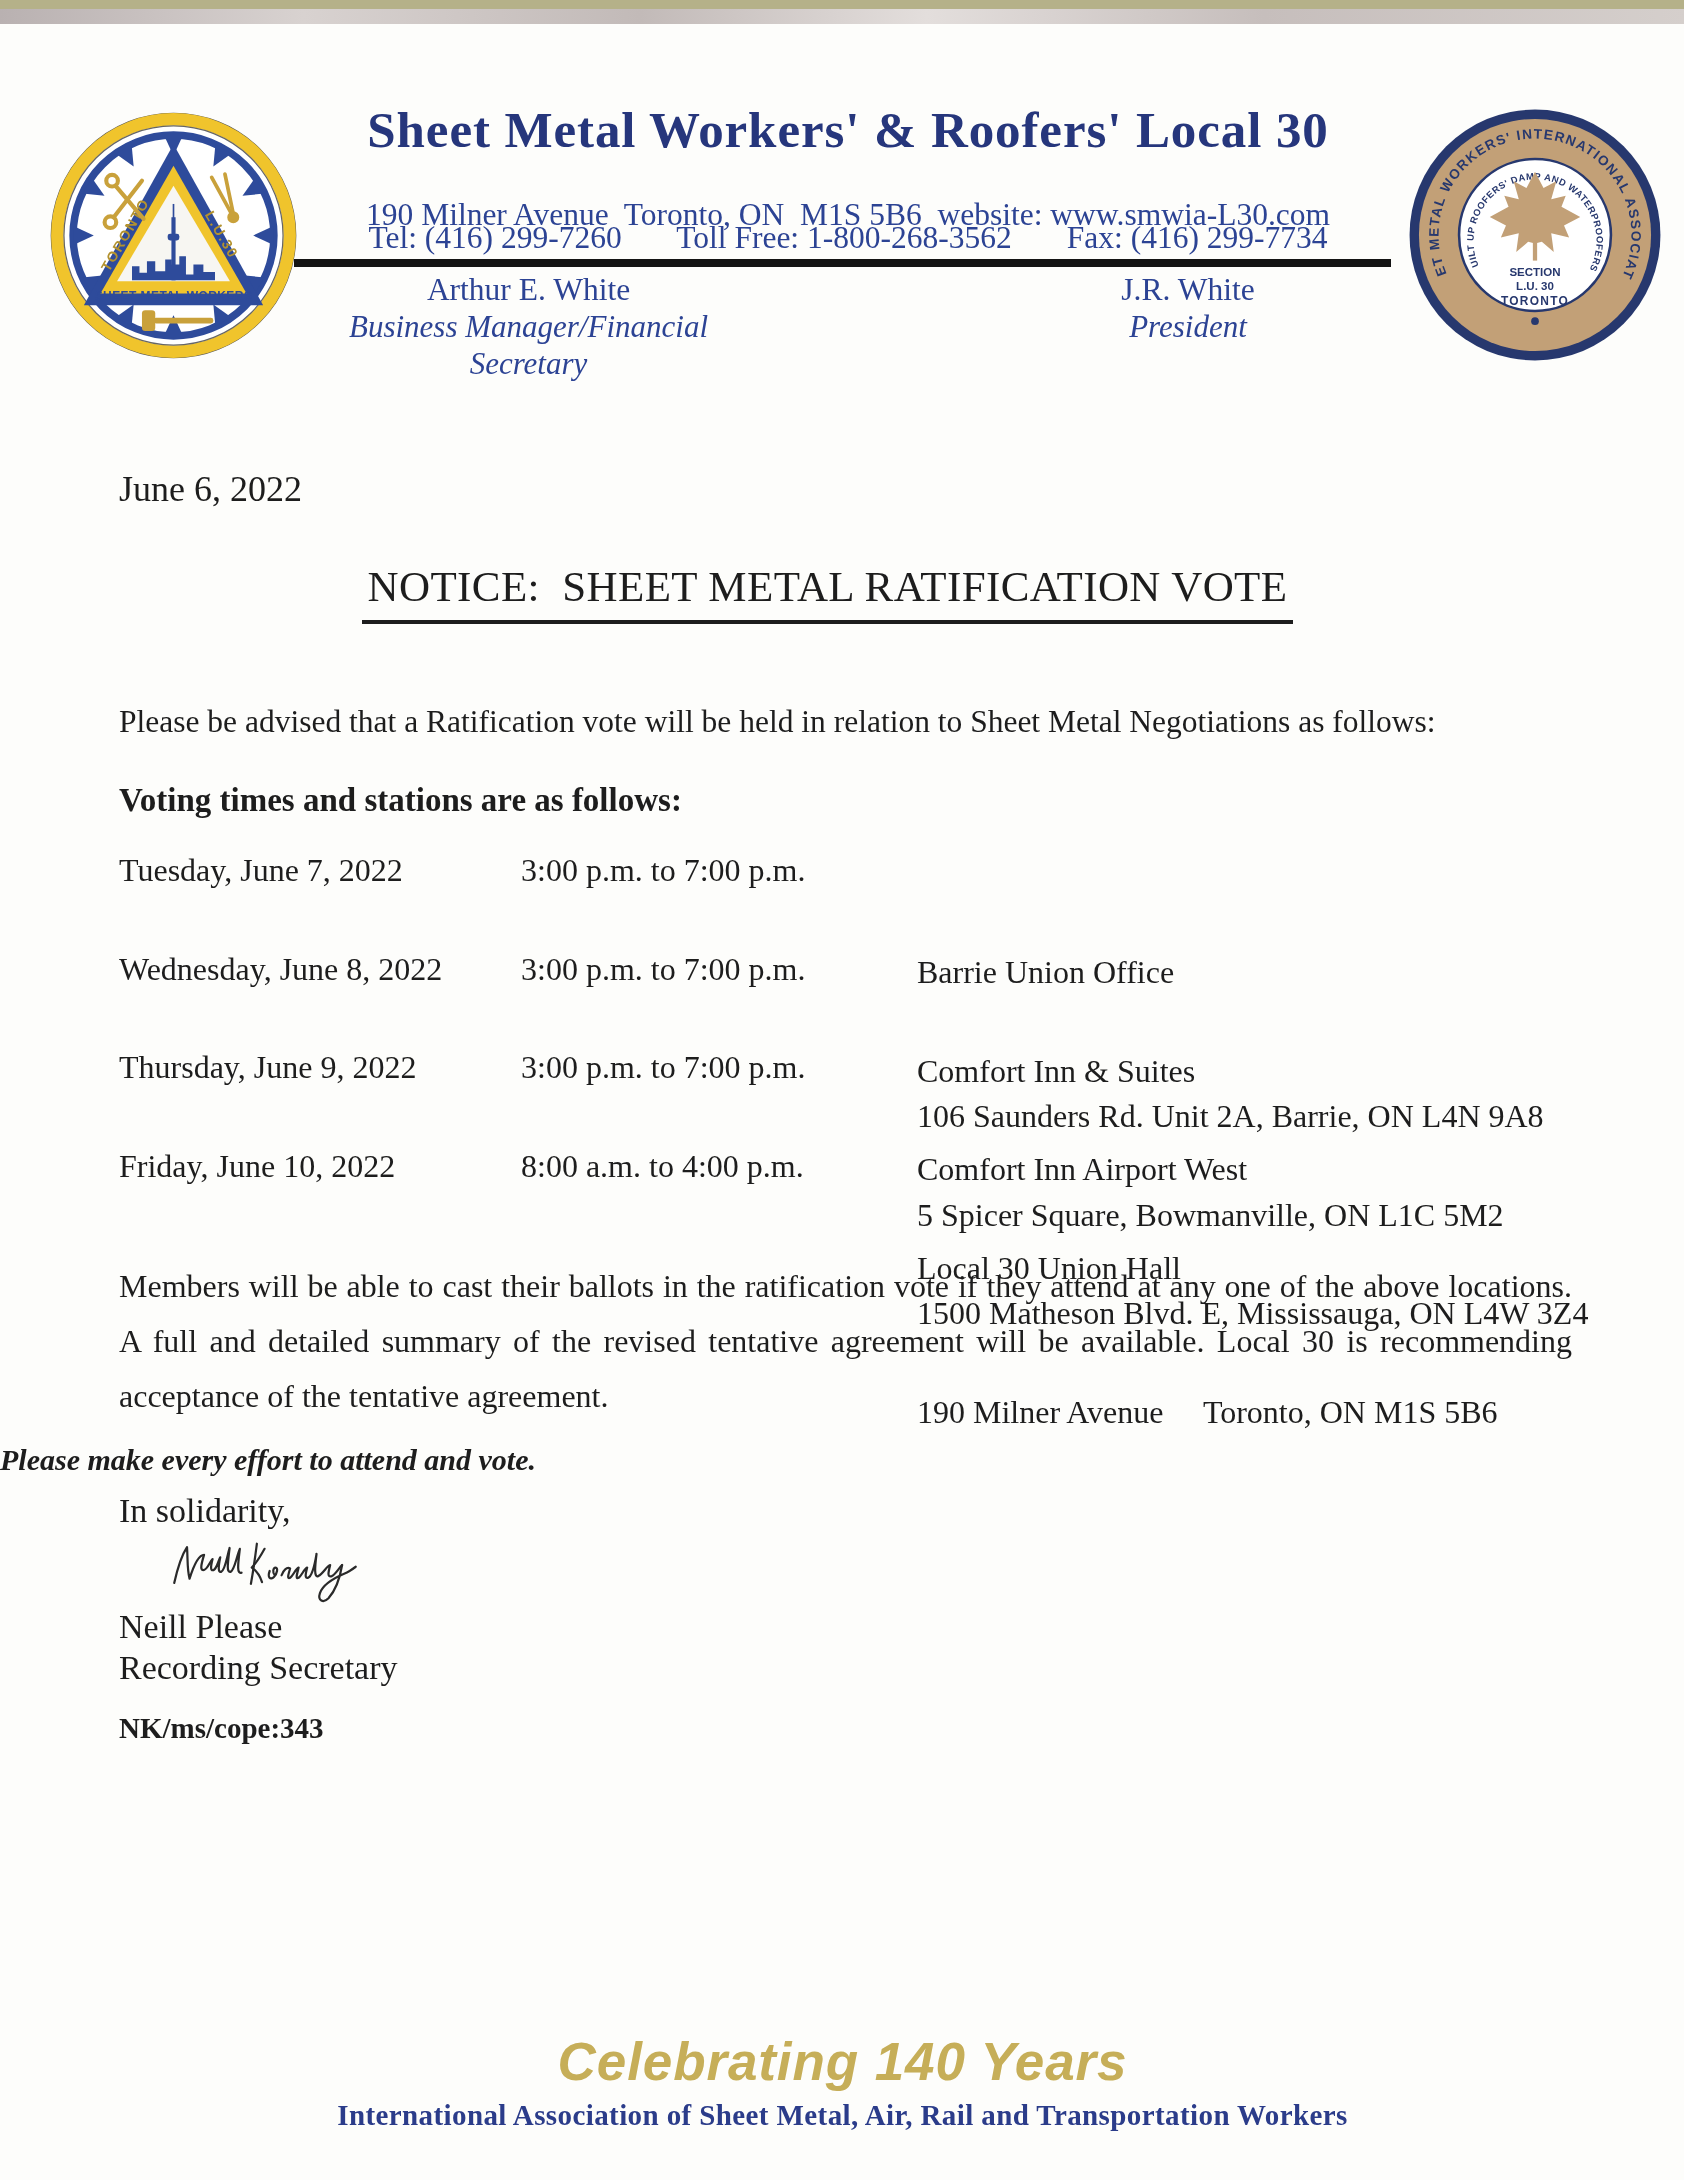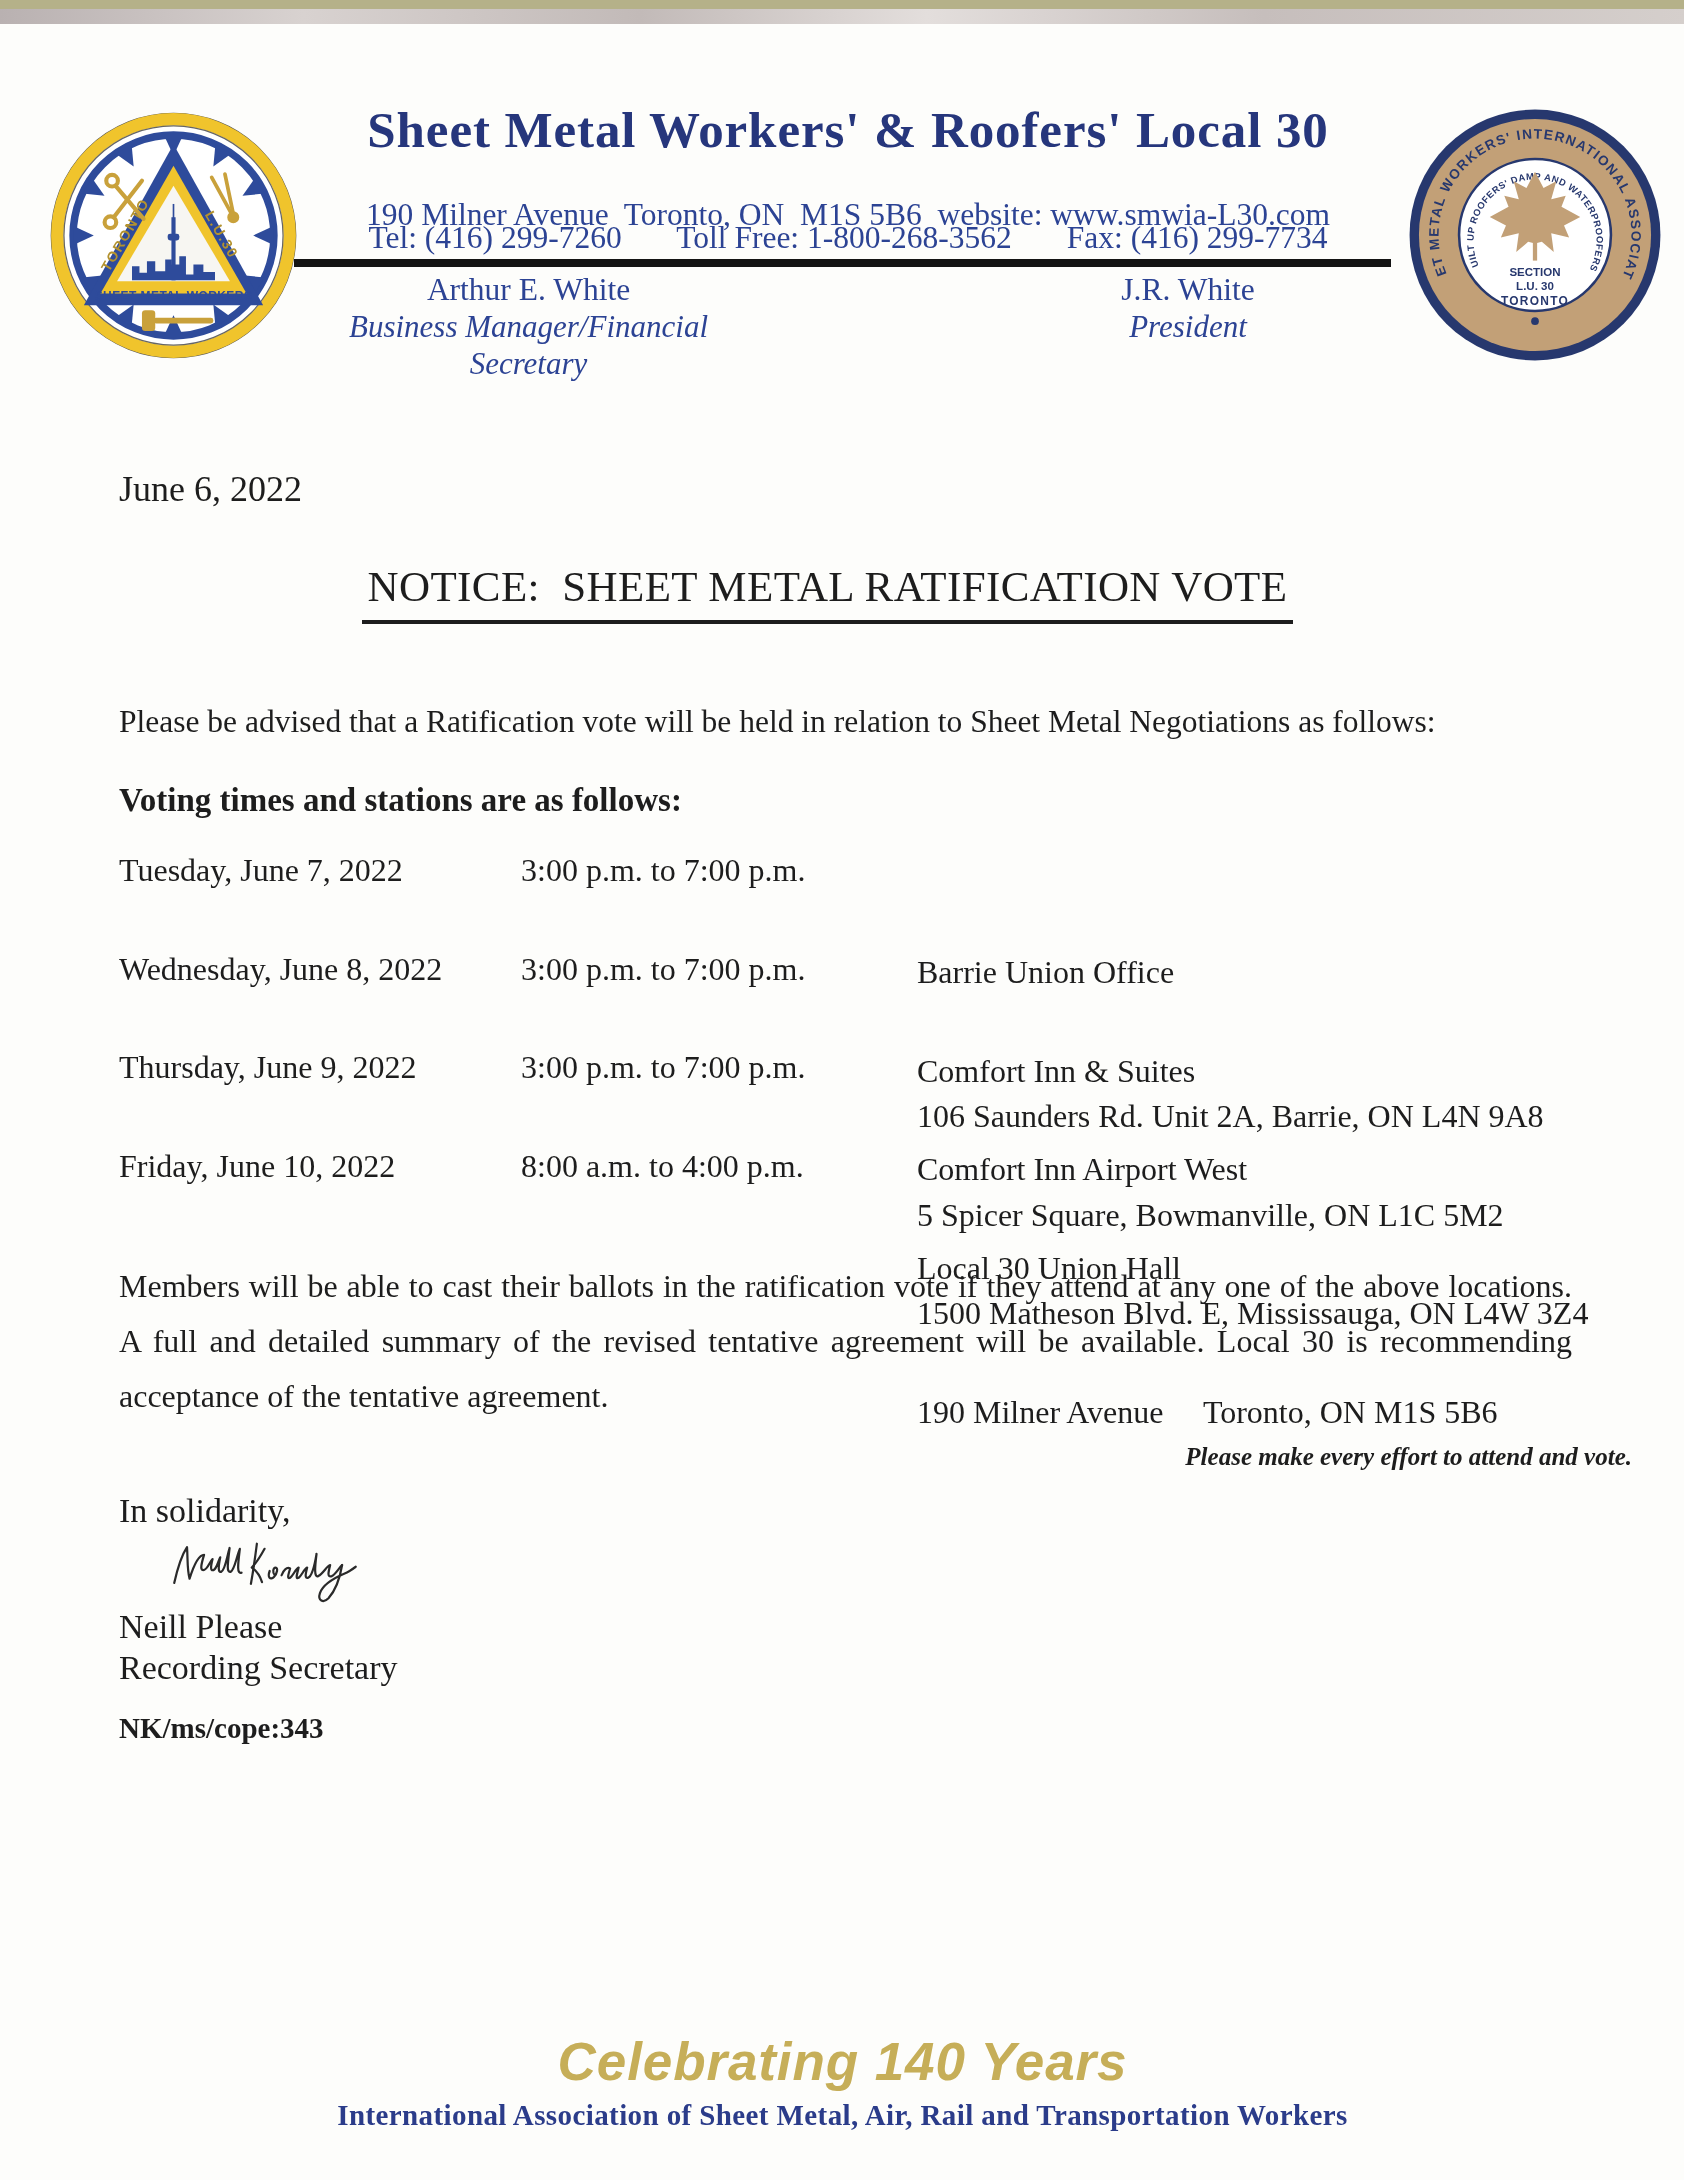--- a/index.html
+++ b/index.html
@@ -38,22 +38,22 @@
     border-bottom:4.3px solid #1d1d1d;padding:0 5.1px 8.5px 5.1px;white-space:pre;}
   .intro{left:119px;top:704px;font-size:31.5px;white-space:nowrap;}
   .voting-heading{left:119px;top:782px;font-size:33px;font-weight:bold;}
 
   .sched-row{left:0;width:1685px;}
   .sched-date{position:absolute;left:119px;width:383px;font-size:32px;}
   .sched-time{position:absolute;left:521px;width:375px;font-size:32px;}
   .sched-loc{position:absolute;left:917px;width:741px;font-size:32px;line-height:48px;white-space:pre-wrap;}
 
   .body-par{left:119px;top:1259px;width:1453px;font-size:32px;line-height:55px;text-align:justify;}
-  .cta{left:0;top:1443px;width:1632px;text-align:right;
-    font-size:25px;font-weight:bold;font-style:italic;}
+  .cta{left:0;top:1443px;width:1632px;text-align:left;
+    font-size:30px;font-weight:bold;font-style:italic;}
   .closing{left:119px;top:1492px;font-size:34px;}
   .signature{left:164px;top:1530px;}
   .sig-name{left:119px;top:1608px;font-size:34px;}
   .sig-role{left:119px;top:1649px;font-size:34px;}
   .reference{left:119px;top:1712px;font-size:29px;font-weight:bold;}
 
   
   .celebrating{left:0;top:2031px;width:1685px;text-align:center;
     font-family:"Liberation Sans", sans-serif;
     font-size:53px;font-weight:bold;font-style:italic;color:#c6ae58;letter-spacing:0.9px;}

